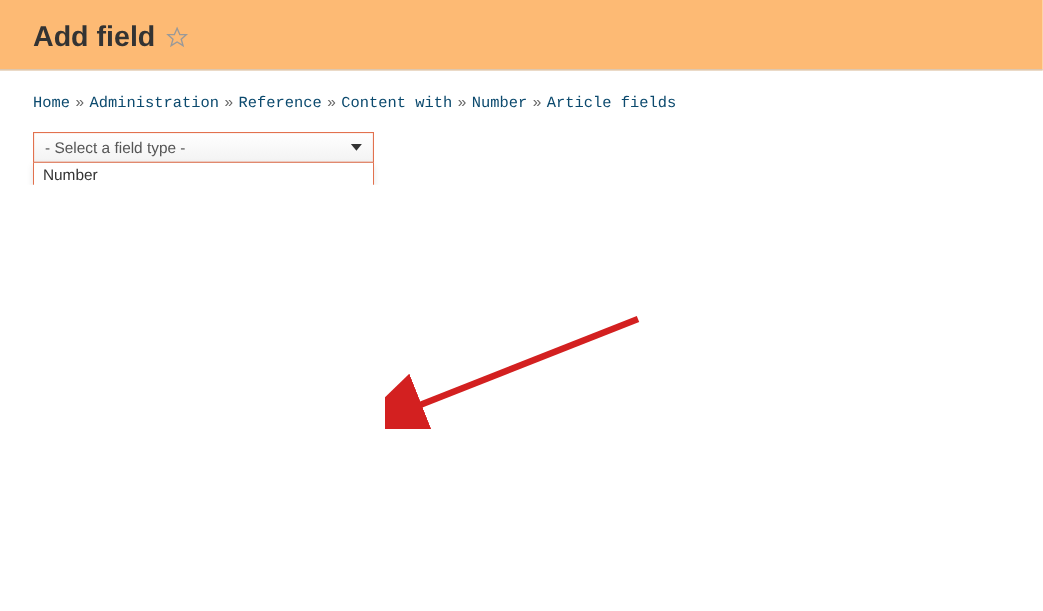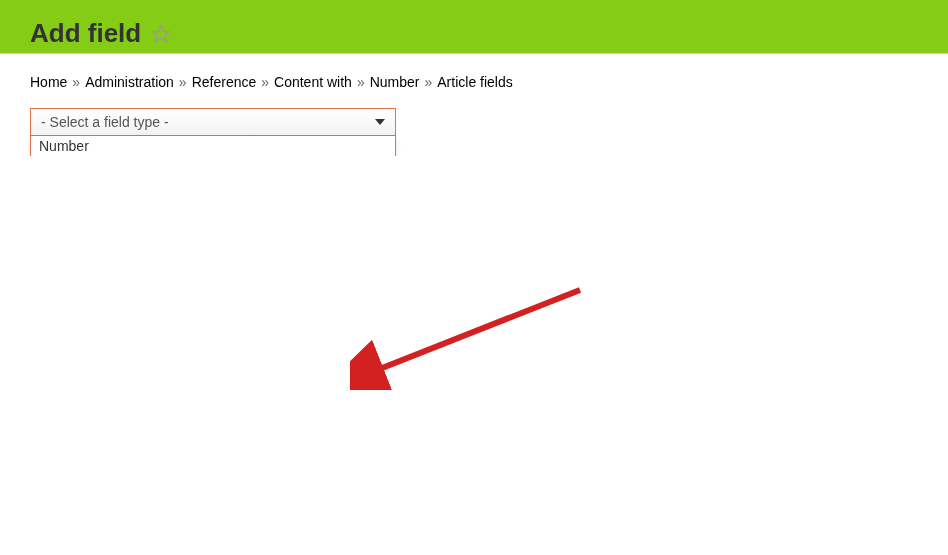--- a/index.html
+++ b/index.html
@@ -1,25 +1,25 @@
 <!DOCTYPE html>
 <html><head>
 <meta charset="utf-8">
 <style>
   * { box-sizing: border-box; margin: 0; padding: 0; }
   body { font-family: "Lucida Grande", "Helvetica Neue", Helvetica, Arial, sans-serif; font-size: 14px; color: #333; background: #fff; }
-  .header { background: #84cc16; border-bottom: 1px solid #cfcec8; padding: 18px 30px 4px 30px; }
+  .header { background: #fdba74; border-bottom: 1px solid #cfcec8; padding: 18px 30px 14px 30px; }
   .header h1 { font-size: 26px; font-weight: 700; color: #333; display: flex; align-items: center; gap: 10px; }
   .star-icon { display: inline-flex; }
   .content { padding: 20px 30px; }
   .breadcrumbs { margin-bottom: 18px; font-size: 14px; }
-  .breadcrumbs a { color: #000000; text-decoration: none; cursor: pointer; }
+  .breadcrumbs a { color: #0c4a6e; text-decoration: none; cursor: pointer; font-family: Liberation Mono, monospace; }
   .breadcrumbs .sep { color: #666; margin: 0 5px; }
   .field-label { font-weight: 700; font-size: 14px; margin-bottom: 4px; display: block; }
-  .dropdown-wrap { position: relative; width: 366px; }
+  .dropdown-wrap { position: relative; width: 310px; }
   .dropdown-display { width: 100%; border: 1px solid #e2714e; background: linear-gradient(#fff,#f3f3f3); padding: 5px 10px; display: flex; justify-content: space-between; align-items: center; font-size: 14px; color: #555; cursor: pointer; }
   .dropdown-display .arrow { width: 0; height: 0; border-left: 5px solid transparent; border-right: 5px solid transparent; border-top: 6px solid #333; }
   .dropdown-list { position: absolute; top: 100%; left: 0; width: 100%; background: #fff; border: 1px solid #e2714e; border-top: none; box-shadow: 0 2px 6px rgba(0,0,0,.1); max-height: 360px; overflow-y: scroll; }
   .optgroup-label { font-weight: 400; padding: 2px 8px; font-size: 14px; }
   .option { padding: 0px 8px 0px 20px; font-size: 14px; cursor: pointer; line-height: 1.35; }
   .option.highlighted { background: #f08f67; color: #fff; }
   
   .dropdown-list::-webkit-scrollbar { width: 12px; }
   .dropdown-list::-webkit-scrollbar-track { background: #f0f0f0; }
   .dropdown-list::-webkit-scrollbar-thumb { background: #c4c4c4; border-radius: 2px; }

